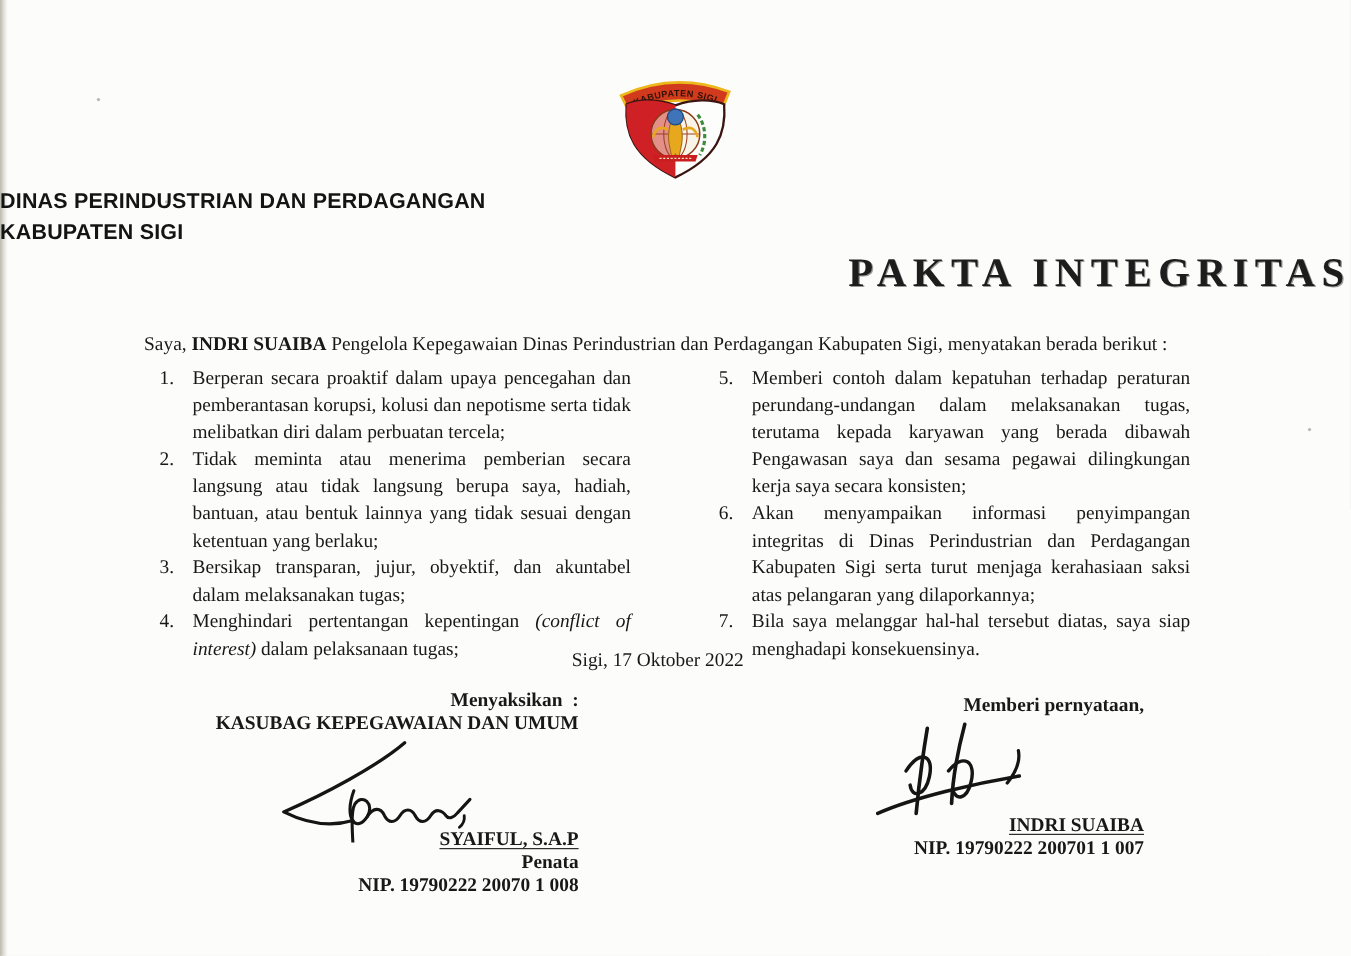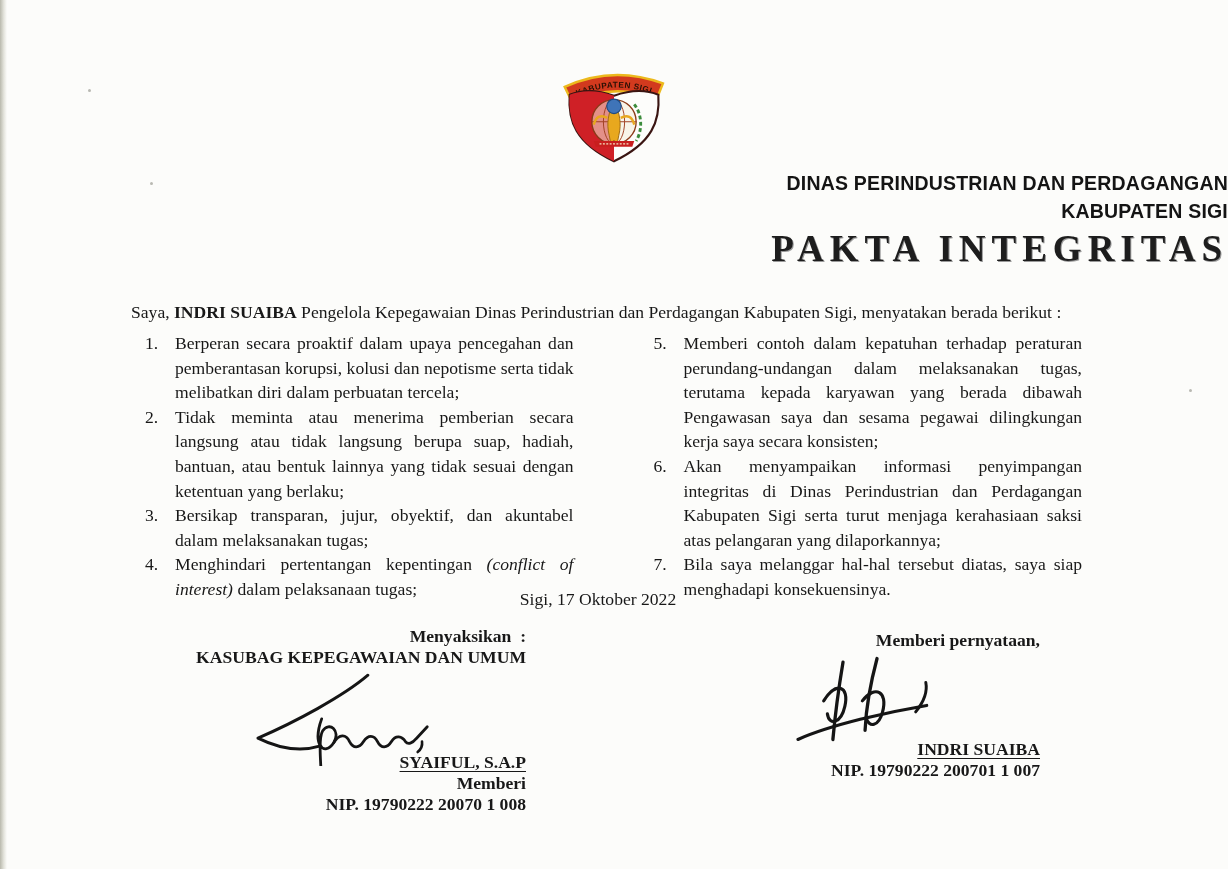--- a/index.html
+++ b/index.html
@@ -12,21 +12,21 @@
     color:#181818;
   }
   .scan-edge{
     position:absolute;left:0;top:0;bottom:0;width:7px;
     background:linear-gradient(to right,#b9b9ad,#e4e4dc 55%,rgba(252,252,250,0));
   }
   .speck{position:absolute;width:3px;height:3px;border-radius:50%;background:#b9b9b2;}
   
   .logo-wrap{position:absolute;top:62px;left:50%;transform:translateX(-50%);width:128px;height:106px;}
   .org-line{
-    position:absolute;left:0;right:0;text-align:right;
+    position:absolute;left:0;right:0;text-align:left;
     font-family:"Liberation Sans","DejaVu Sans",sans-serif;
     font-weight:700;font-size:19.5px;letter-spacing:.2px;color:#141414;
   }
   .org1{top:172px;}
   .org2{top:200px;}
   .doc-title{
     position:absolute;top:227px;left:0;right:0;text-align:right;
     font-family:"Liberation Serif","DejaVu Serif",serif;
     font-weight:700;font-size:37px;letter-spacing:6px;color:#1d1d1d;
     text-shadow:1px 1px 0 #9a9a9a;
@@ -105,21 +105,21 @@
   <p class="intro"><span>Saya, </span><b>INDRI SUAIBA</b><span> Pengelola Kepegawaian Dinas Perindustrian dan Perdagangan Kabupaten Sigi, menyatakan berada berikut :</span></p>
 
   <div class="cols">
     <div class="col">
       <div class="pledge">
         <span class="num">1.</span>
         <div class="txt">Berperan secara proaktif dalam upaya pencegahan dan pemberantasan korupsi, kolusi dan nepotisme serta tidak melibatkan diri dalam perbuatan tercela;</div>
       </div>
       <div class="pledge">
         <span class="num">2.</span>
-        <div class="txt">Tidak meminta atau menerima pemberian secara langsung atau tidak langsung berupa suap, hadiah, bantuan, atau bentuk lainnya yang tidak sesuai dengan ketentuan yang berlaku;</div>
+        <div class="txt">Tidak meminta atau menerima pemberian secara langsung atau tidak langsung berupa saya, hadiah, bantuan, atau bentuk lainnya yang tidak sesuai dengan ketentuan yang berlaku;</div>
       </div>
       <div class="pledge">
         <span class="num">3.</span>
         <div class="txt">Bersikap transparan, jujur, obyektif, dan akuntabel dalam melaksanakan tugas;</div>
       </div>
       <div class="pledge">
         <span class="num">4.</span>
         <div class="txt"><span>Menghindari pertentangan kepentingan </span><i>(conflict of interest)</i><span> dalam pelaksanaan tugas;</span></div>
       </div>
     </div>
@@ -144,21 +144,21 @@
   <div class="sig-block sig-witness">
     <div class="sig-role">Menyaksikan  :</div>
     <div>KASUBAG KEPEGAWAIAN DAN UMUM</div>
     <svg class="sig-svg" width="220" height="96" viewBox="0 0 220 110" style="margin-top:2px;margin-bottom:-14px;">
       <path d="M150,6 C122,30 66,60 24,78 C52,92 76,93 96,87" stroke-width="3.4"></path>
       <path d="M97,56 C86,86 100,100 111,83 C119,70 106,58 98,70 C94,77 95,96 97,126" stroke-width="3.2"></path>
       <path d="M111,83 c6,-10 14,-10 18,-1 c4,8 11,8 16,0 c5,-8 12,-8 16,0 c4,8 11,8 16,0 c5,-8 12,-6 16,0 c3,4 8,2 12,-3 l13,-14" stroke-width="3.2"></path>
       <path d="M212,82 q1,7 -5,12" stroke-width="3"></path>
     </svg>
     <div class="sig-name">SYAIFUL, S.A.P</div>
-    <div class="sig-sub">Memberi</div>
+    <div class="sig-sub">Penata</div>
     <div class="sig-sub">NIP. 19790222 20070 1 008</div>
   </div>
 
   <div class="sig-block sig-declarant">
     <div>Memberi pernyataan,</div>
     <svg class="sig-svg" width="160" height="92" viewBox="0 0 160 100" style="margin-top:2px;margin-bottom:-6px;">
       <path d="M55,10 C50,40 46,72 44,94" stroke-width="3.6"></path>
       <path d="M34,52 C48,30 62,36 57,58 C53,76 40,80 38,66" stroke-width="3.4"></path>
       <path d="M92,6 C84,36 80,62 79,84" stroke-width="3.6"></path>
       <path d="M76,52 C90,34 104,42 98,64 C94,80 83,82 80,70" stroke-width="3.4"></path>

